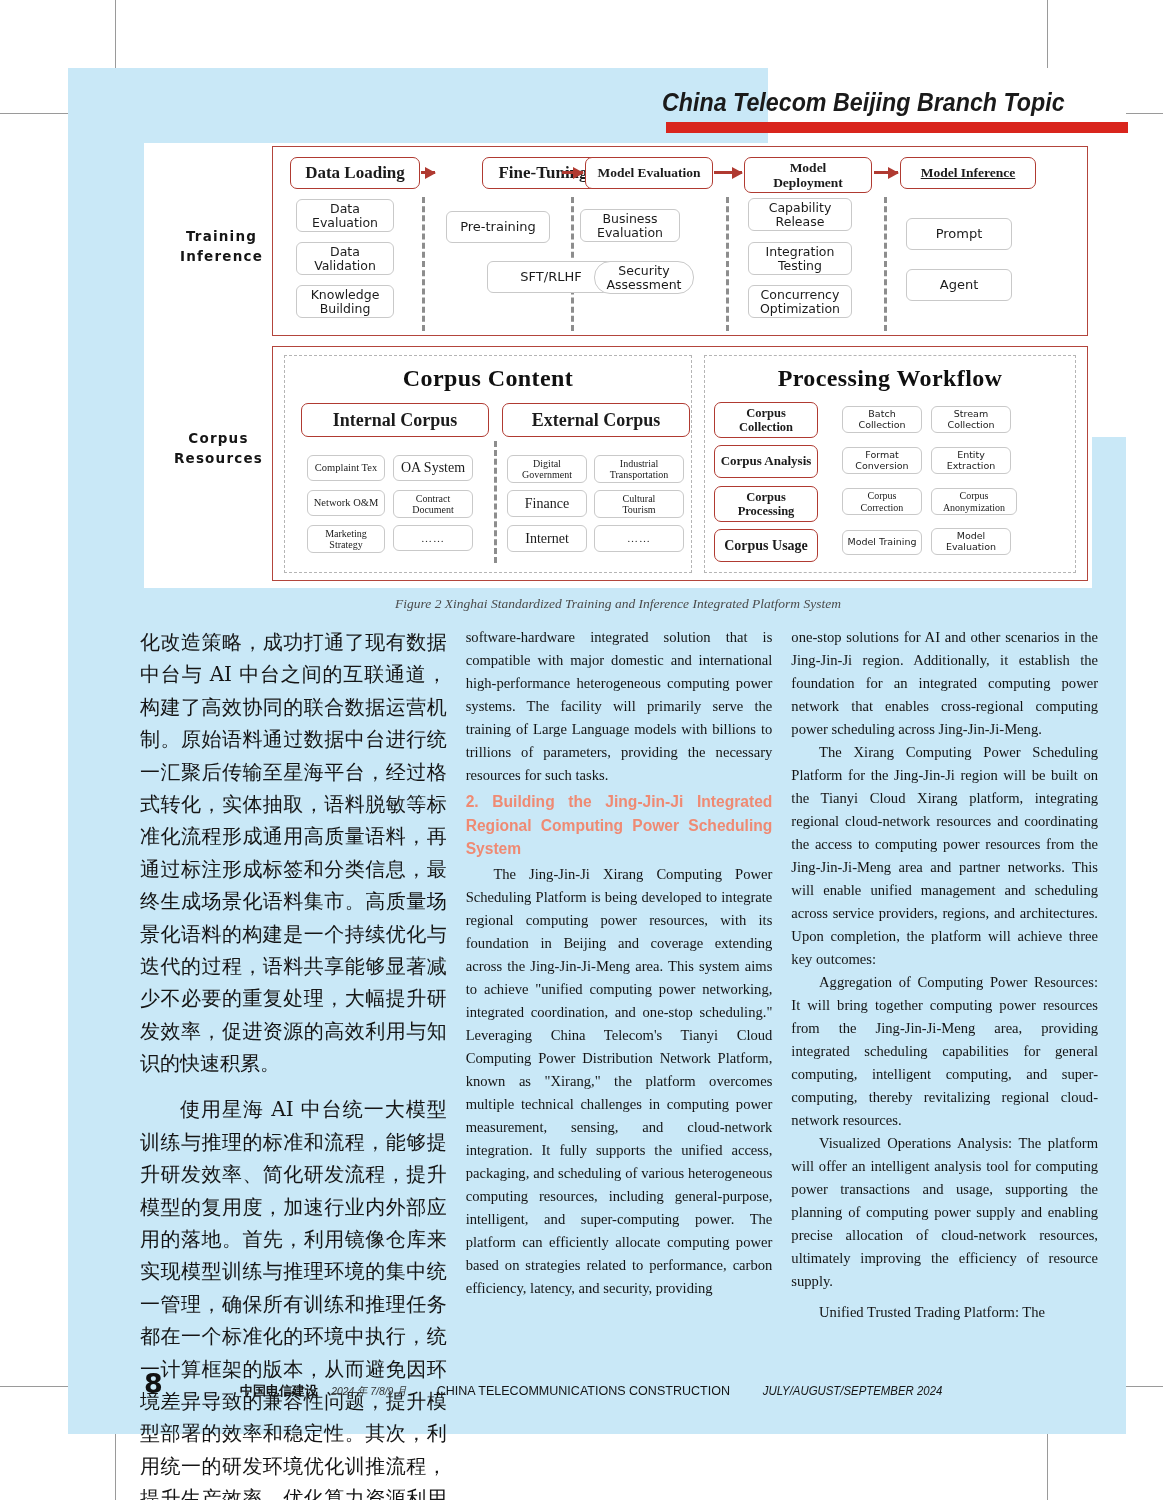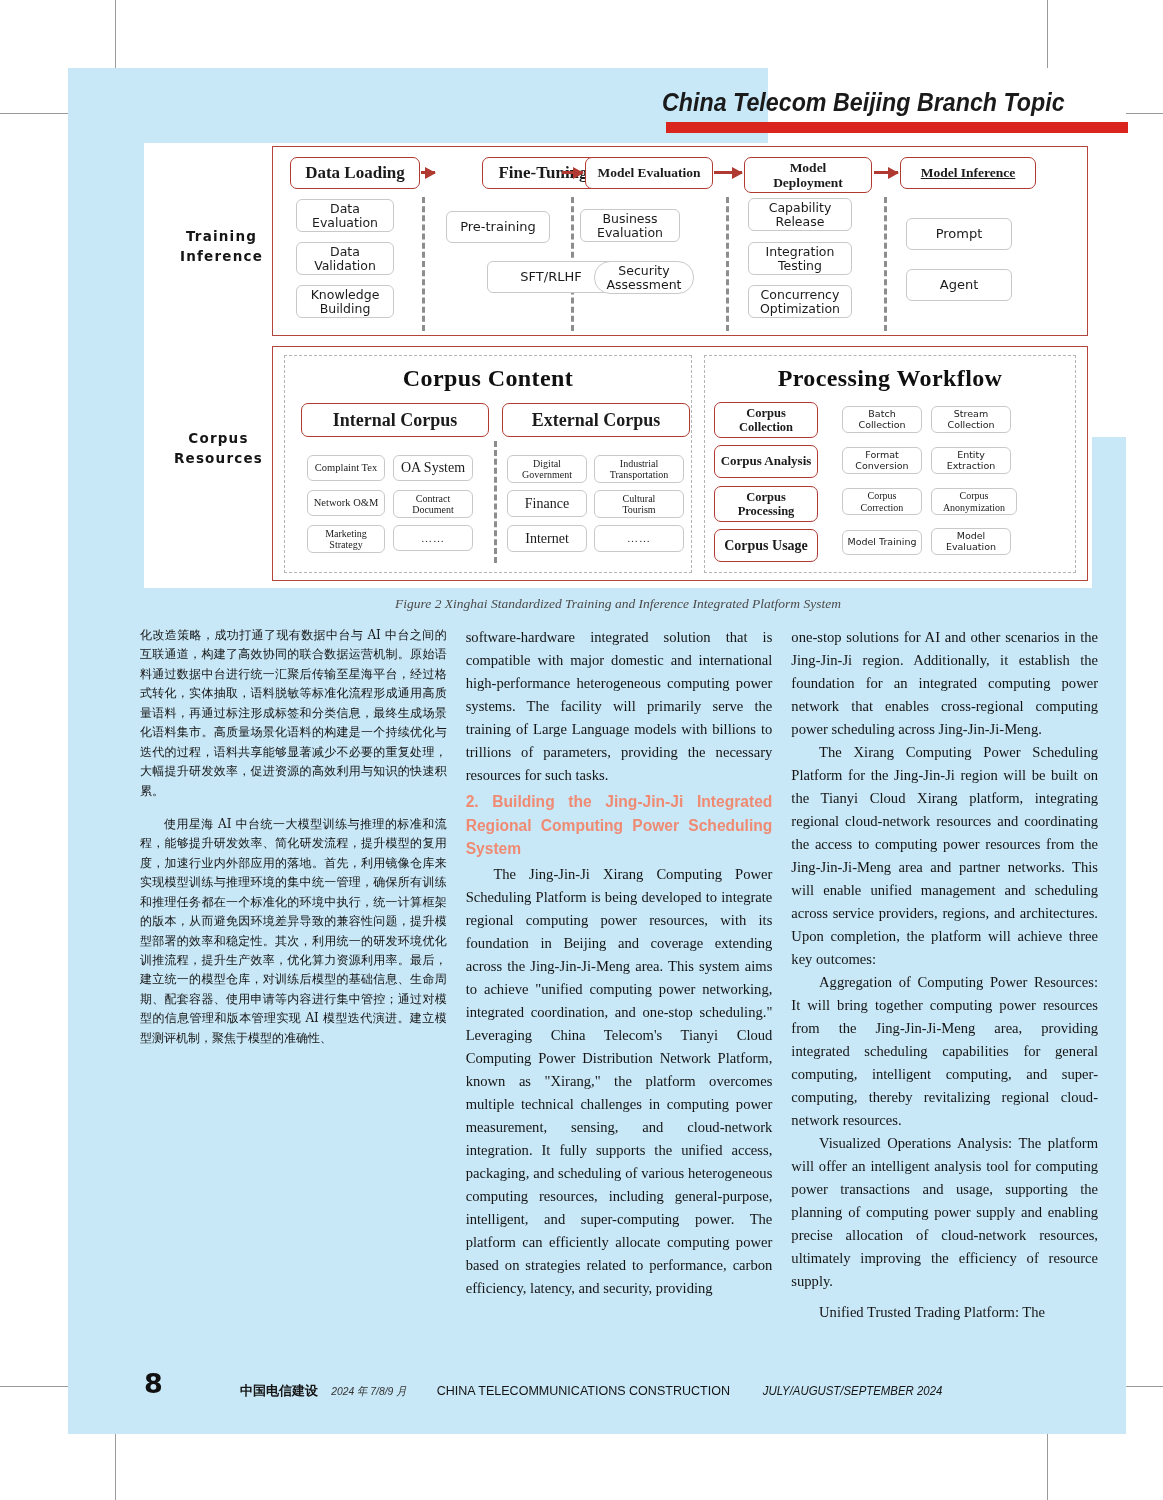--- a/index.html
+++ b/index.html
@@ -158,21 +158,21 @@
     left: 72px; top: 558px;
     width: 958px; height: 728px;
     display: flex;
     gap: 19px;
     z-index: 5;
   }
   .col { width: 307px; }
 
   .p-cn {
     font-family: "DejaVu Serif", serif;
-    font-size: 12px;
+    font-size: 20px;
     line-height: 1.62;
     color: #151515;
     text-align: justify;
     text-justify: inter-character;
     margin-bottom: 0;
   }
   .p-cn.indent { text-indent: 2em; }
 
   .p-en {
     font-family: "Liberation Serif", serif;

